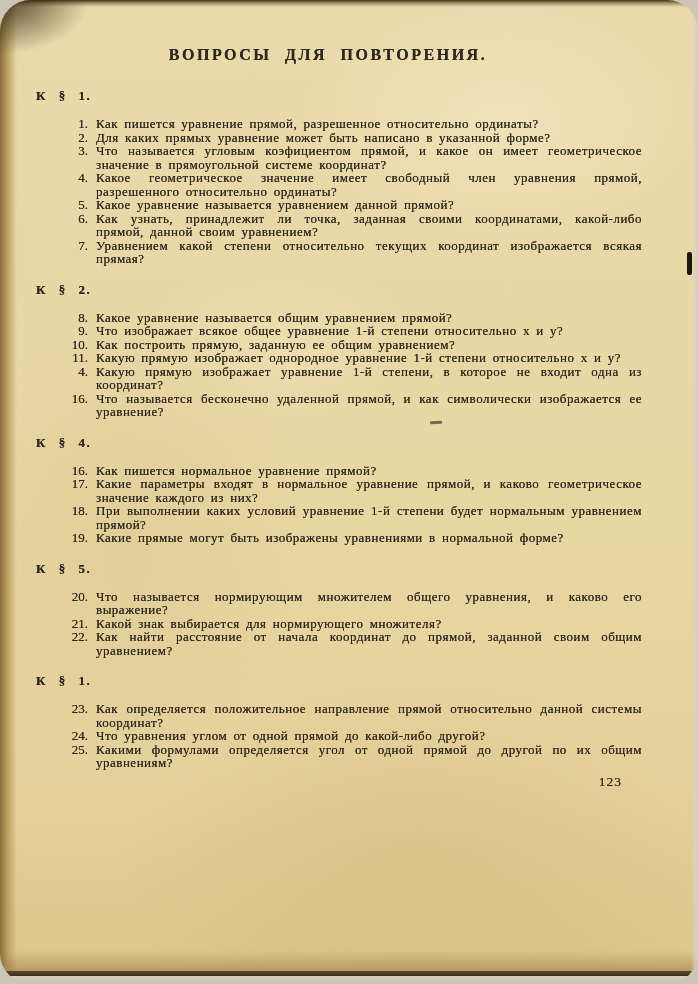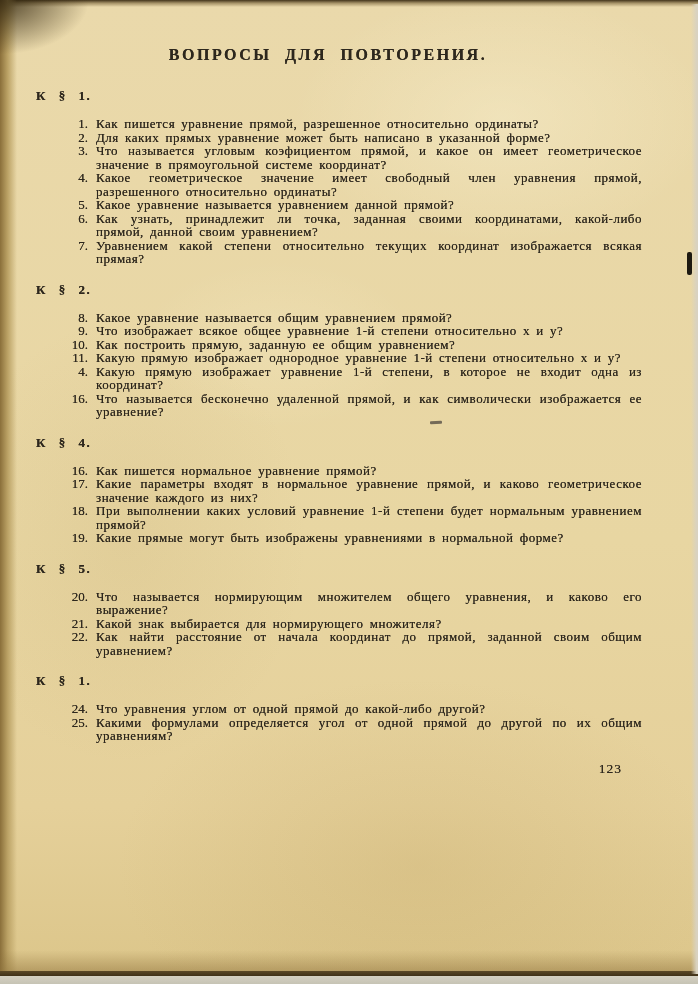--- a/index.html
+++ b/index.html
@@ -12,20 +12,21 @@
   .scan {
     position: relative;
     width: 698px; height: 984px;
     background:
       radial-gradient(ellipse 300px 180px at 72% 12%, rgba(255,250,225,0.30), transparent 70%),
       radial-gradient(ellipse 260px 320px at 18% 55%, rgba(165,135,75,0.10), transparent 70%),
       radial-gradient(ellipse 420px 260px at 60% 88%, rgba(185,155,90,0.20), transparent 72%),
       radial-gradient(ellipse 200px 120px at 40% 35%, rgba(255,248,220,0.18), transparent 70%),
       linear-gradient(180deg, #ead9ab 0%, #e8d6a2 55%, #e5d09a 82%, #ddc78c 97%, #d2ba7e 100%);
     overflow: hidden;
+    border-radius: 31px;
   }
   
   .edge-top {
     position: absolute; top: 0; left: 0; right: 0; height: 7px;
     background: linear-gradient(180deg, rgba(58,44,20,0.95) 0%, rgba(109,88,48,0.55) 45%, rgba(109,88,48,0) 100%);
   }
   .edge-left {
     position: absolute; top: 0; left: 0; bottom: 12px; width: 17px;
     background: linear-gradient(90deg, #8a6f3a 0%, #bba265 45%, rgba(233,216,167,0) 100%);
   }
@@ -87,21 +88,21 @@
   }
   .q-num {
     flex: 0 0 30px; text-align: right; padding-right: 8px;
     letter-spacing: 0;
   }
   .q-text {
     flex: 1 1 auto;
     text-align: justify;
   }
   .page-number {
-    margin-top: 18px; padding-right: 20px;
+    margin-top: 4px; padding-right: 20px;
     text-align: right;
     font-size: 13.5px; letter-spacing: 1px;
   }
 </style>
 </head>
 <body>
 
 <div class="scan">
   <div class="page-content">
     <h1 class="title">ВОПРОСЫ ДЛЯ ПОВТОРЕНИЯ.</h1>
@@ -193,20 +194,24 @@
             <span class="q-num">21.</span>
             <span class="q-text">Какой знак выбирается для нормирующего множителя?</span>
           </div>
           <div class="question">
             <span class="q-num">22.</span>
             <span class="q-text">Как найти расстояние от начала координат до прямой, заданной своим общим уравнением?</span>
           </div>
         </section>
         <section>
           <h2 class="section-heading">К § 1.</h2>
+          <div class="question">
+            <span class="q-num">23.</span>
+            <span class="q-text">Как определяется положительное направление прямой относительно данной системы координат?</span>
+          </div>
           <div class="question">
             <span class="q-num">24.</span>
             <span class="q-text">Что уравнения углом от одной прямой до какой-либо другой?</span>
           </div>
           <div class="question">
             <span class="q-num">25.</span>
             <span class="q-text">Какими формулами определяется угол от одной прямой до другой по их общим уравнениям?</span>
           </div>
         </section>
       </div>

